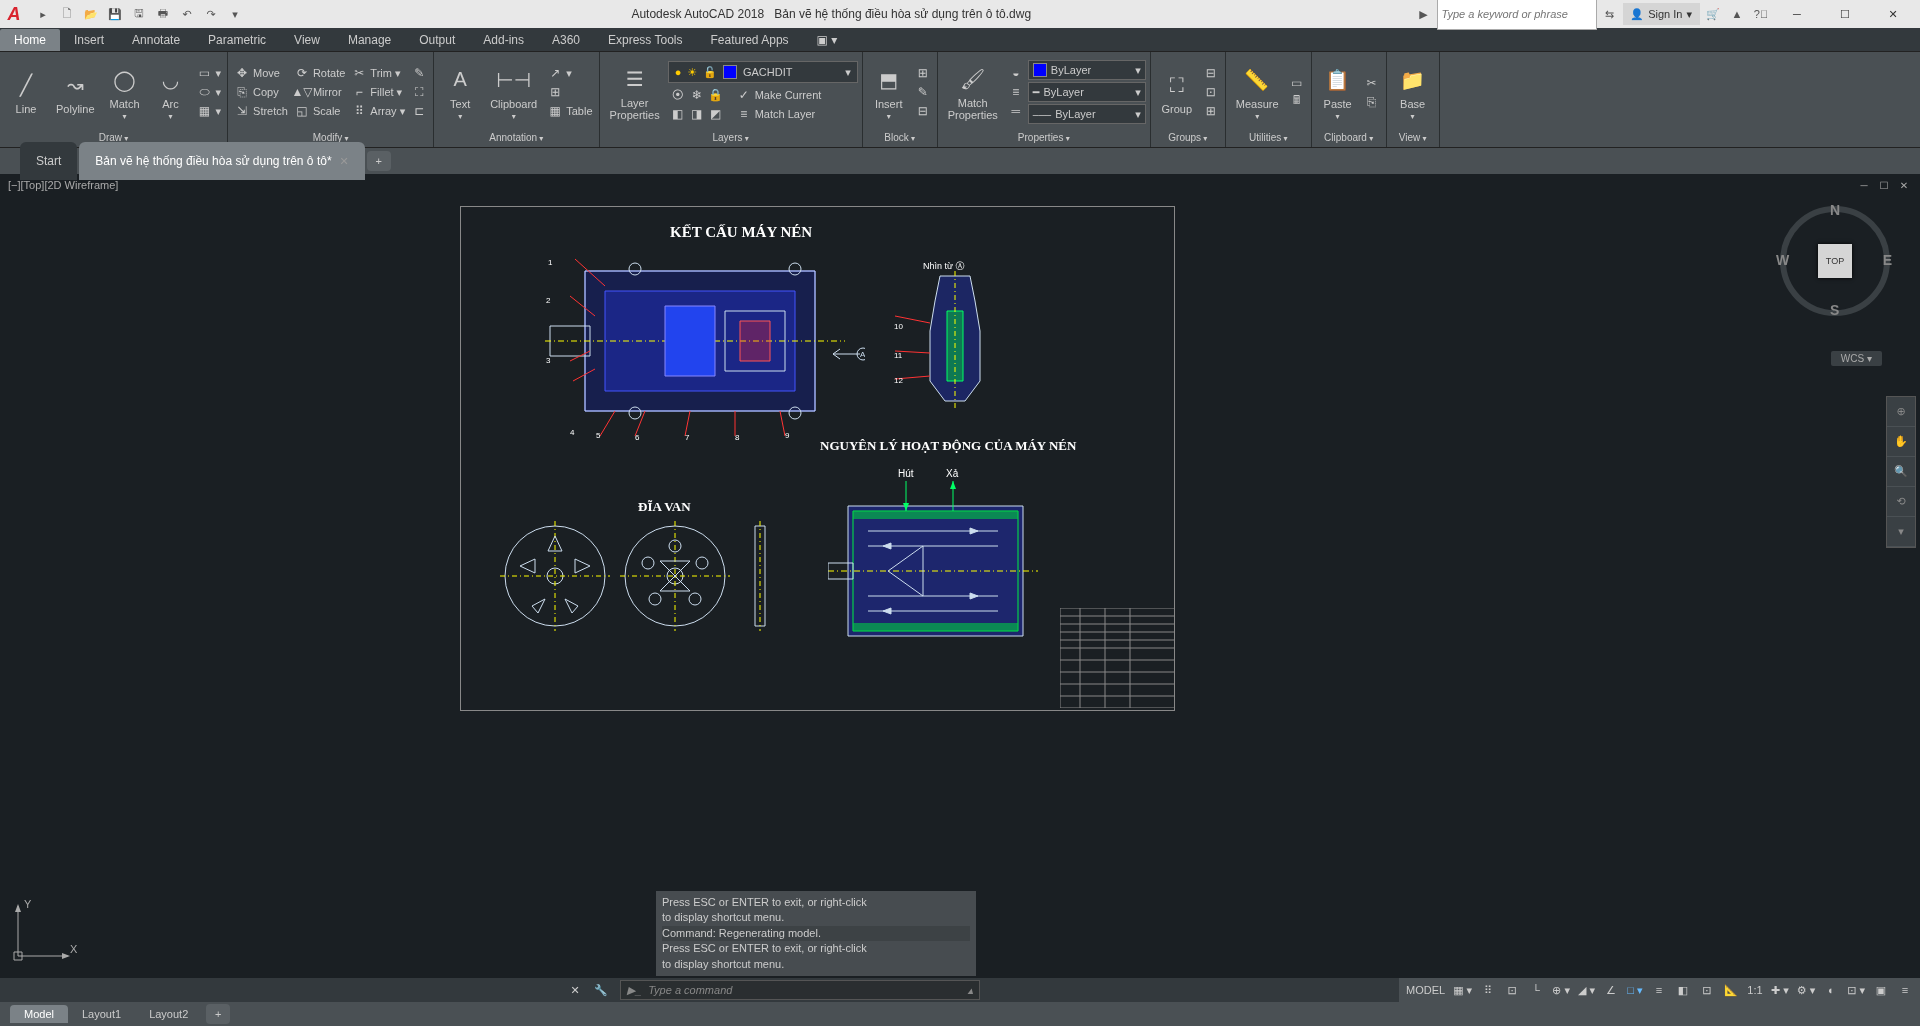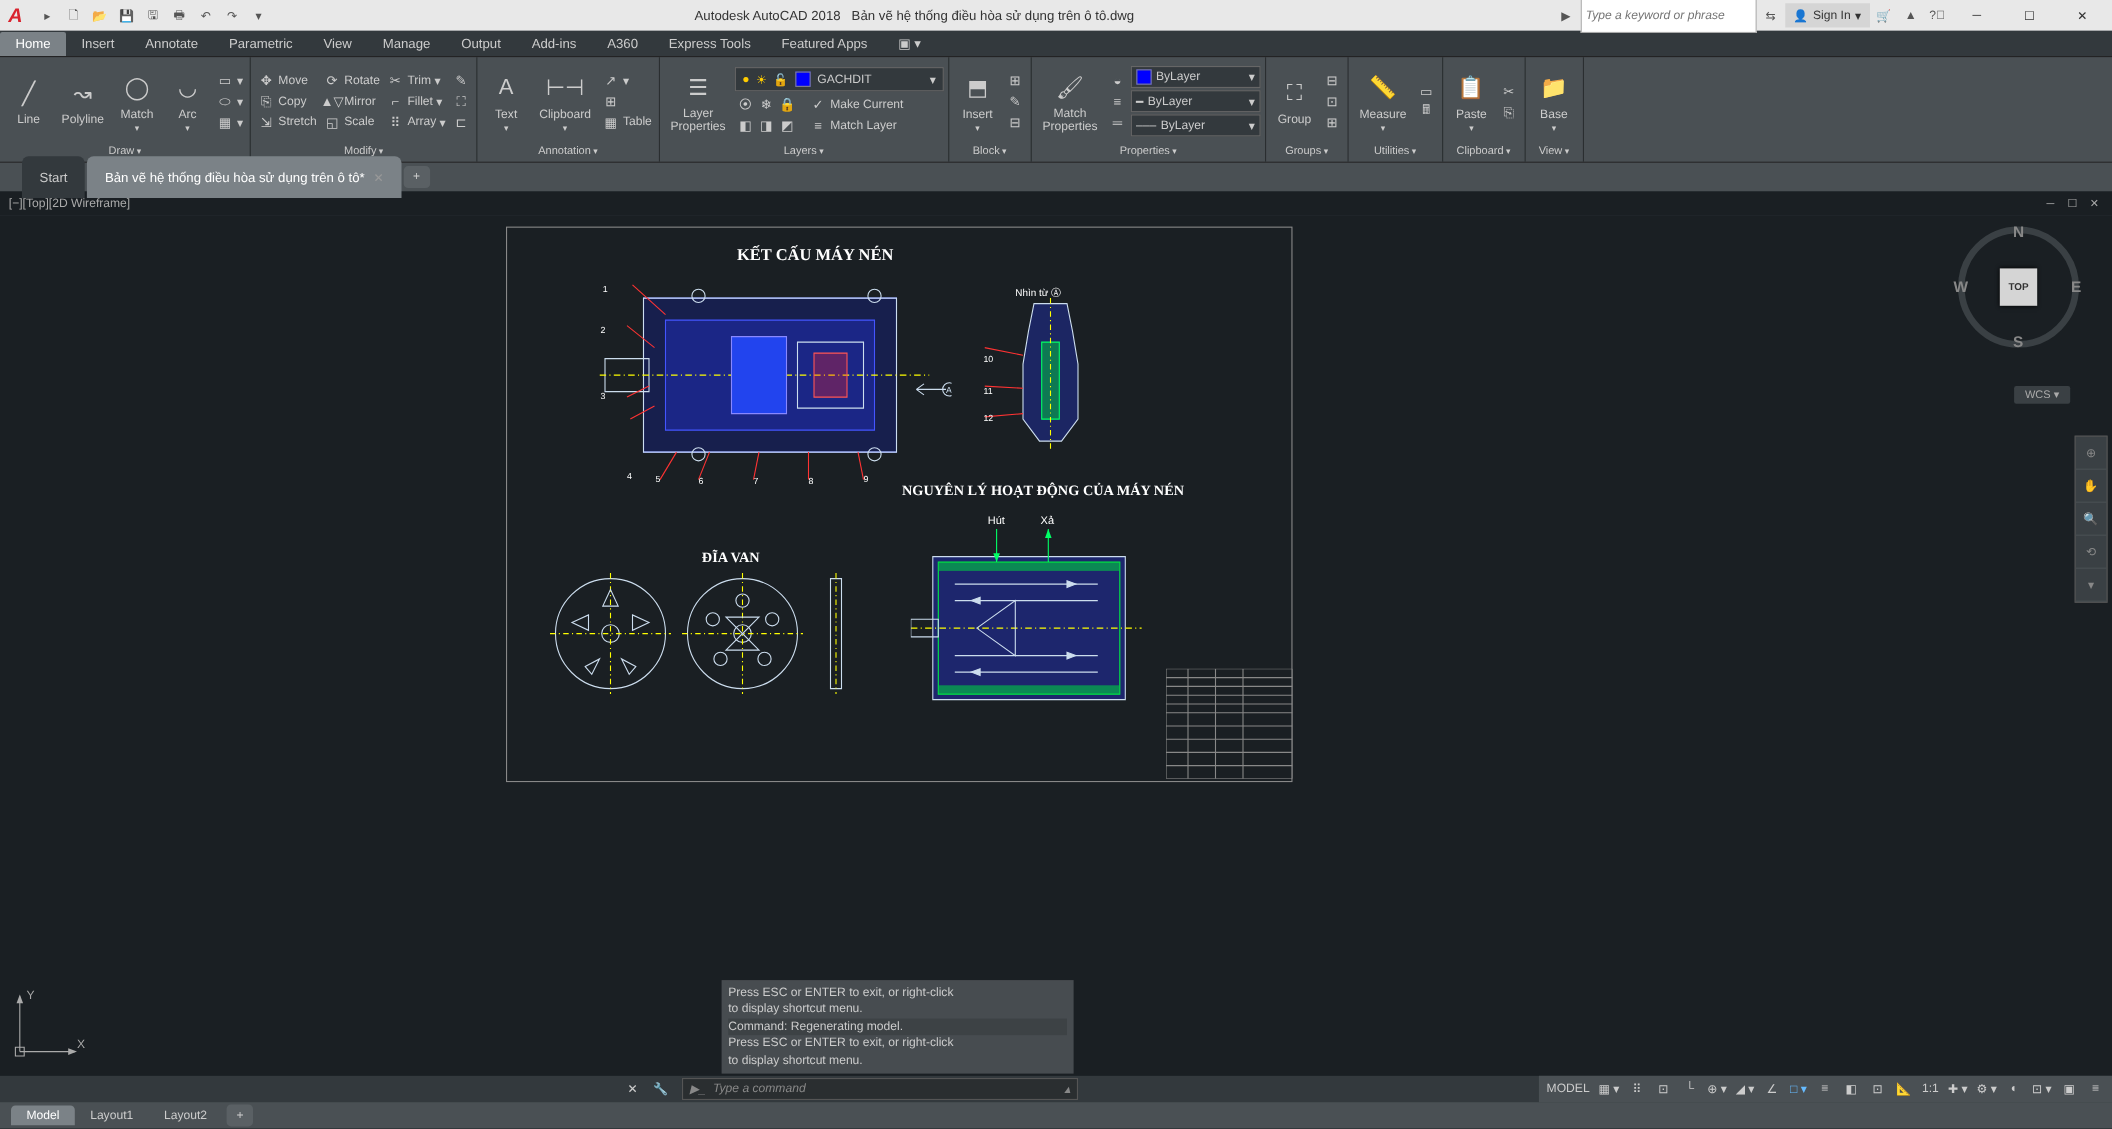--- a/index.html
+++ b/index.html
@@ -37,21 +37,21 @@
 .ftab-new{width:24px;height:20px;background:#5a6064;display:flex;align-items:center;justify-content:center;border-radius:4px;cursor:pointer}
 .viewport-header{height:22px;background:#1a1f23;color:#aaa;padding:6px 8px;font-size:11px;display:flex;align-items:center;justify-content:space-between}
 .vp-ctrl{display:flex;gap:4px}
 .vp-btn{width:16px;height:16px;display:flex;align-items:center;justify-content:center;cursor:pointer;font-size:10px}
 .canvas{position:relative;background:#1a1f23;height:calc(1026px - 28px - 24px - 96px - 26px - 22px - 24px - 24px);overflow:hidden}
 .drawing-frame{position:absolute;left:460px;top:10px;width:715px;height:505px;border:1px solid #888}
 .dwg-title{position:absolute;color:#fff;font-family:"Times New Roman",serif;font-weight:bold}
 .dwg-label{position:absolute;color:#fff;font-family:Arial,sans-serif;font-size:10px}
 .viewcube{position:absolute;right:30px;top:10px;width:110px;height:110px}
 .vc-ring{position:absolute;inset:0;border:6px solid #3a4044;border-radius:50%}
-.vc-top{position:absolute;left:38px;top:38px;width:34px;height:34px;background:#d5d5d5;color:#333;font-size:9px;display:flex;align-items:center;justify-content:center;font-weight:bold;box-shadow:0 0 4px #000}
+.vc-top{position:absolute;left:38px;top:38px;width:34px;height:34px;background:#d5d5d5;color:#333;font-size:9px;display:flex;align-items:center;justify-content:center;font-weight:normal;box-shadow:0 0 4px #000}
 .vc-dir{position:absolute;color:#888;font-size:14px;font-weight:bold}
 .wcs-badge{position:absolute;right:38px;top:155px;background:#3a4044;color:#aaa;padding:2px 10px;font-size:10px;border-radius:2px}
 .navbar{position:absolute;right:4px;top:200px;width:30px;background:#3a4044;border:1px solid #555;display:flex;flex-direction:column}
 .nav-btn{height:30px;display:flex;align-items:center;justify-content:center;color:#888;cursor:pointer;border-bottom:1px solid #4a5054}
 .ucs{position:absolute;left:10px;bottom:10px;width:70px;height:70px}
 .cmd-history{position:absolute;left:656px;bottom:2px;width:320px;background:rgba(80,85,88,0.85);color:#ccc;font-family:Consolas,monospace;font-size:11px;padding:4px 6px;line-height:1.4}
 .cmdline-bar{height:24px;background:#33393d;display:flex;align-items:center;padding:0 4px;gap:4px}
 .cmd-input{flex:0 0 360px;background:#2a2e30;border:1px solid #555;height:20px;padding:0 6px;color:#888;font-family:Consolas,monospace;font-style:italic;display:flex;align-items:center;margin-left:560px}
 .layout-tabs{height:24px;background:#4a5054;display:flex;align-items:center;padding-left:10px}
 .ltab{padding:3px 14px;color:#ccc;cursor:pointer;border-radius:4px 4px 0 0;font-size:11px}

